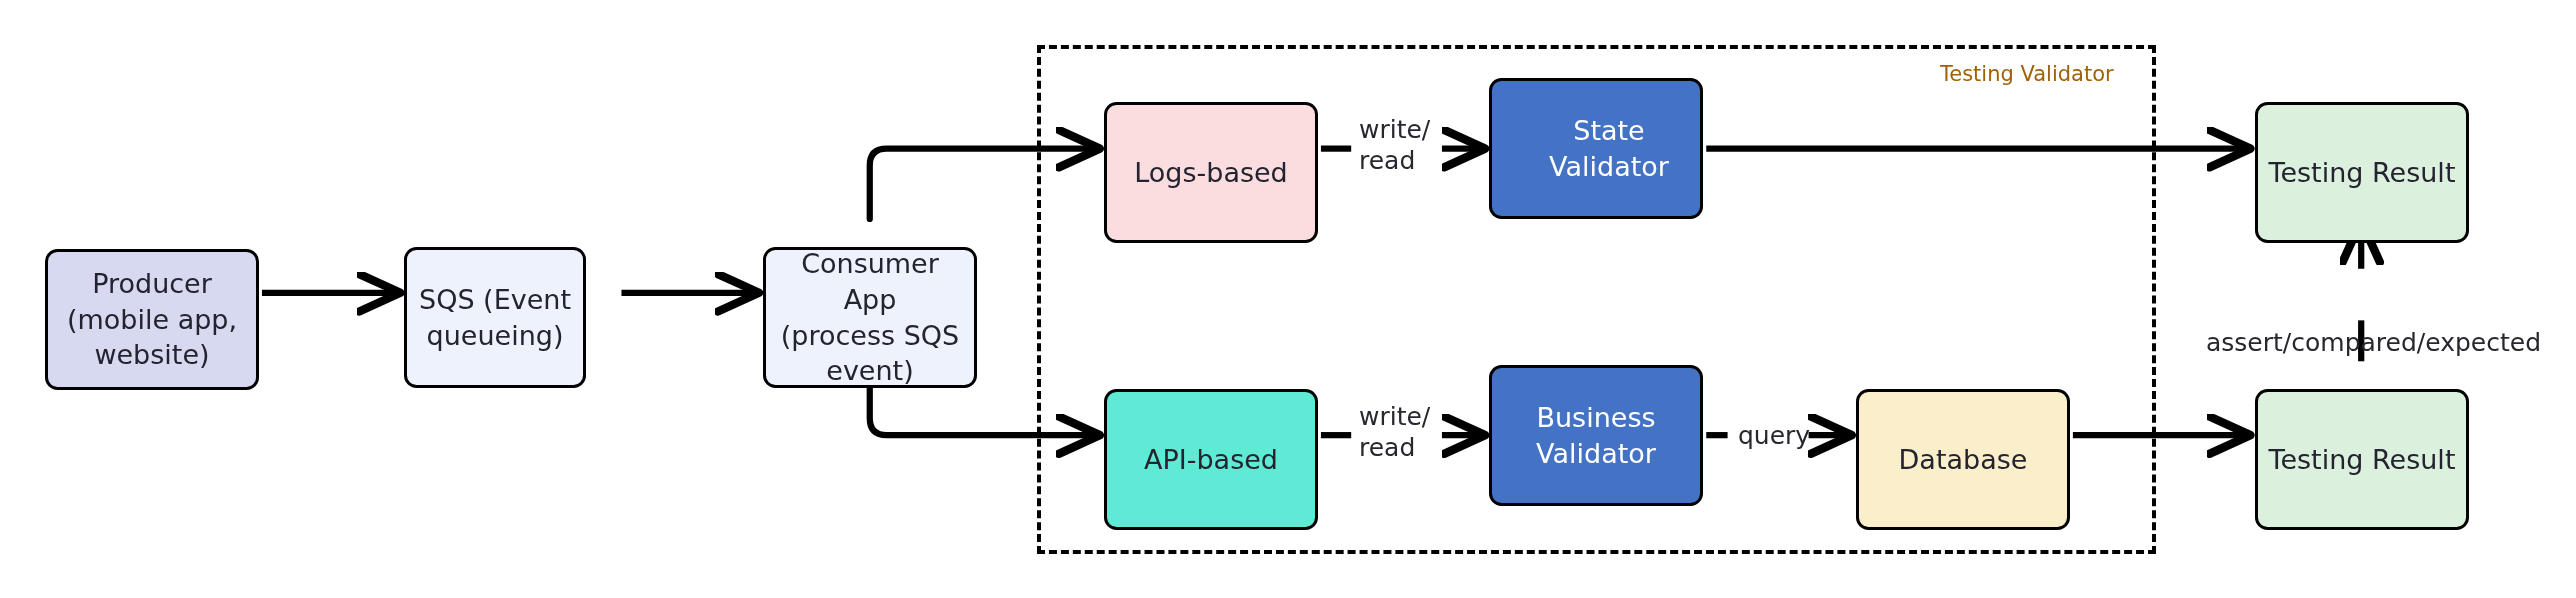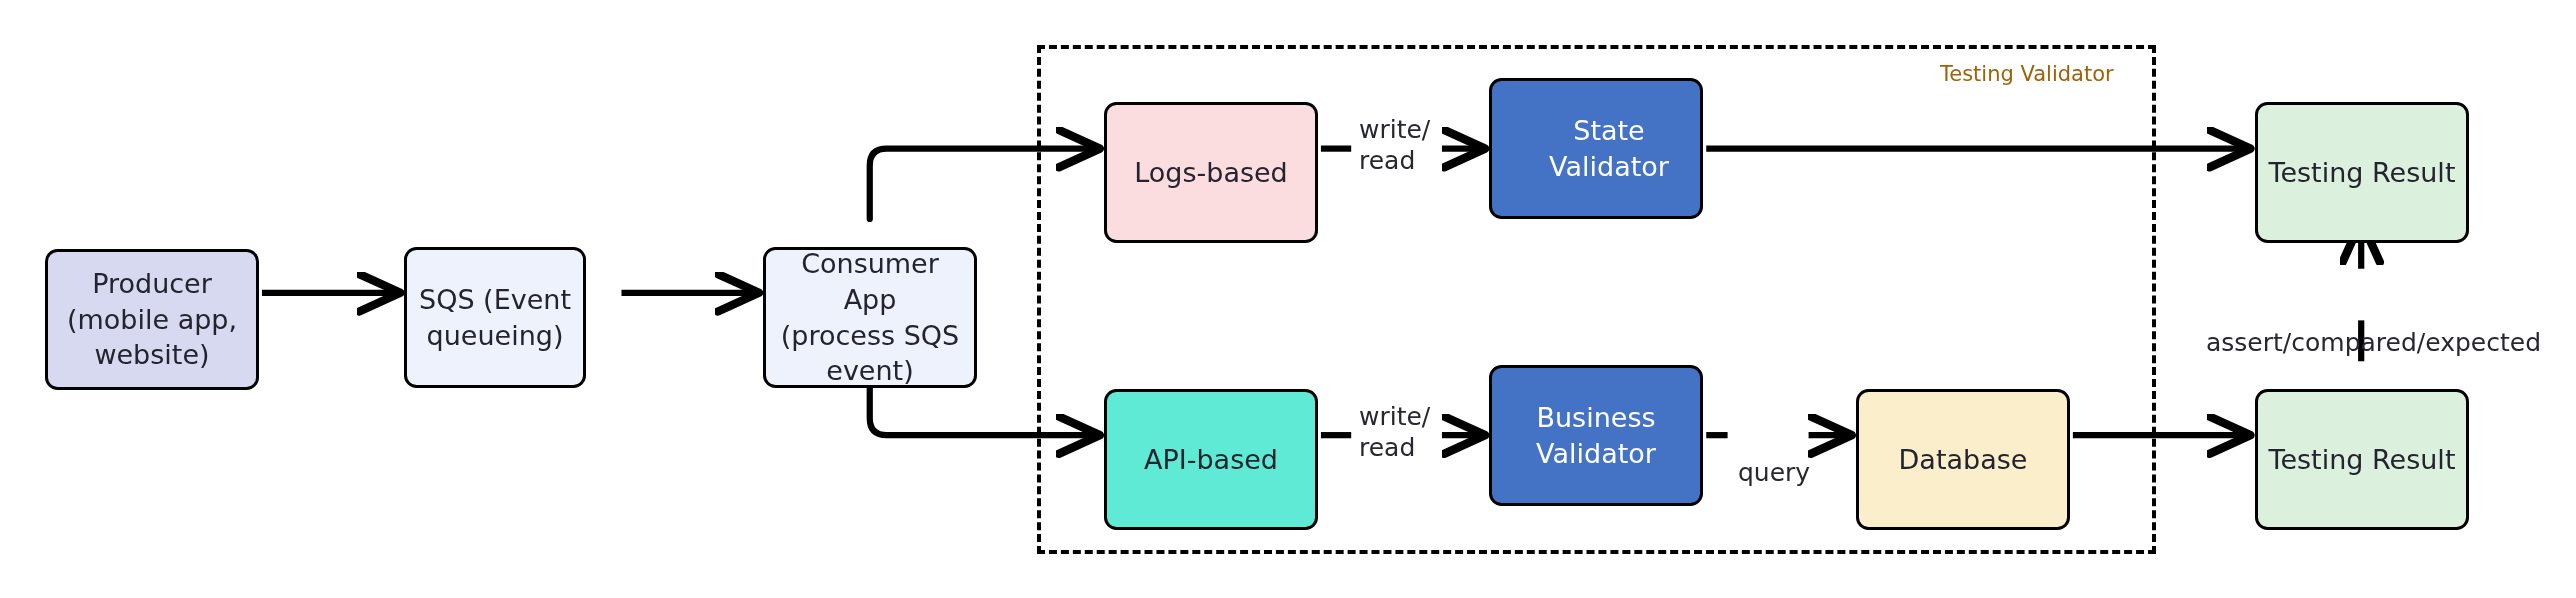--- a/index.html
+++ b/index.html
@@ -122,17 +122,17 @@
   <div class="node light-text" id="node-business-validator" style="left: 1489px; top: 365px; width: 214px; height: 141px; background: rgb(68, 114, 196); color: rgb(255, 255, 255); white-space: pre-line;">Business
 Validator</div>
   <div class="node dark-text" id="node-database" style="left: 1856px; top: 365px; width: 214px; height: 141px; background: rgb(251, 238, 203); color: rgb(36, 36, 48); white-space: pre-line;">Database</div>
   <div class="node dark-text" id="node-testing-result-top" style="left: 2255px; top: 78px; width: 214px; height: 141px; background: rgb(220, 240, 222); color: rgb(36, 36, 48); white-space: pre-line;">Testing Result</div>
   <div class="node dark-text" id="node-testing-result-bottom" style="left: 2255px; top: 365px; width: 214px; height: 141px; background: rgb(220, 240, 222); color: rgb(36, 36, 48); white-space: pre-line;">Testing Result</div>
 
   <div class="edge-label" id="label-write-read-top" style="left: 1359px; top: 114px;">write/
 read</div>
   <div class="edge-label" id="label-write-read-bottom" style="left: 1359px; top: 401px;">write/
 read</div>
-  <div class="edge-label" id="label-query" style="left: 1738px; top: 420px; margin-top: 37px;">query</div>
+  <div class="edge-label" id="label-query" style="left: 1738px; top: 420px;">query</div>
   <div class="edge-label" id="label-assert" style="left: 2206px; top: 285px; margin-top: 42px;">assert/compared/expected</div>
 
 </div>
 
 
 </body></html>

